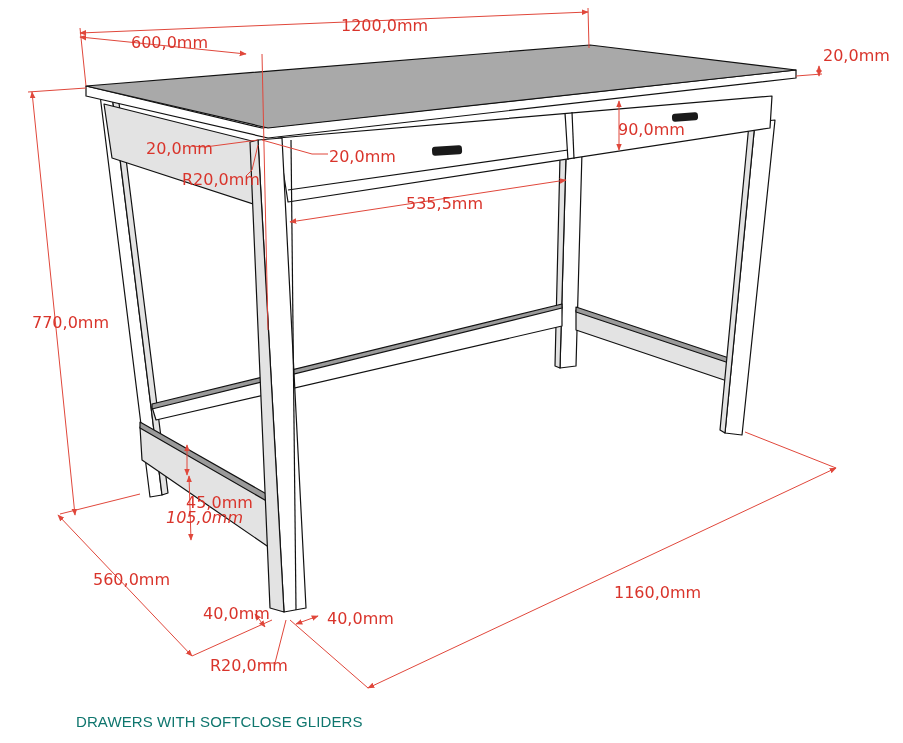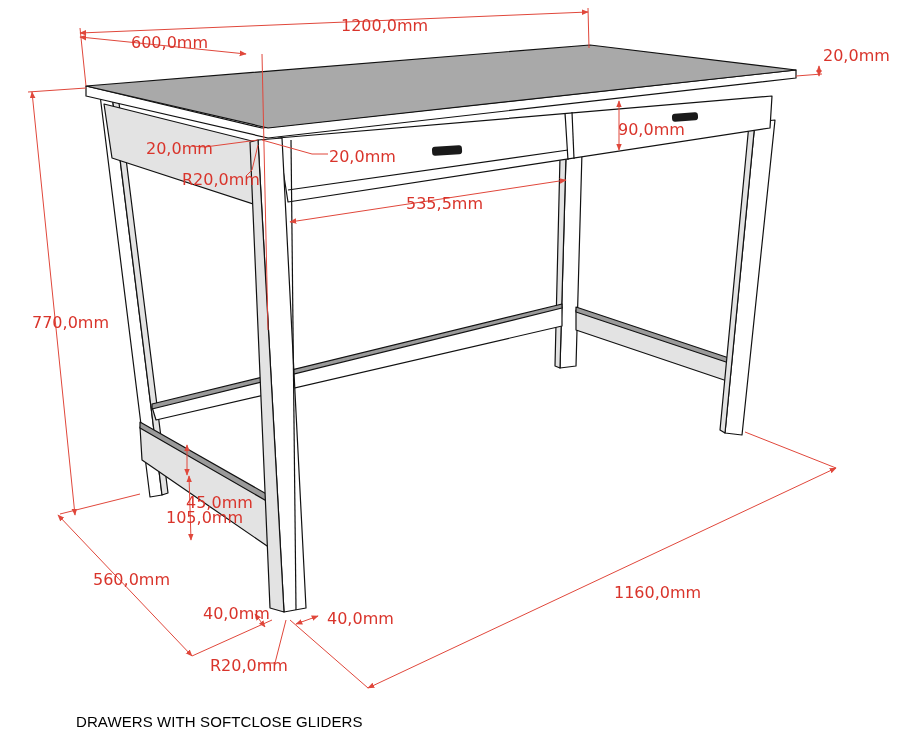--- a/index.html
+++ b/index.html
@@ -1,19 +1,19 @@
 <!DOCTYPE html>
 <html><head>
 <meta charset="utf-8">
 <style>
   html, body { margin: 0; padding: 0; background: #ffffff; }
   body { width: 903px; height: 743px; position: relative; overflow: hidden; font-family: "DejaVu Sans", sans-serif; }
   #diagram { position: absolute; left: 0; top: 0; width: 903px; height: 743px; }
   .dim-label { position: absolute; font-family: "DejaVu Sans", sans-serif; font-size: 16px; color: #d9342b; white-space: nowrap; line-height: 1; background: transparent; }
-  .caption { position: absolute; left: 76px; top: 713px; font-family: "Liberation Sans", sans-serif; font-size: 15px; color: #000000; letter-spacing: 0.1px; }
+  .caption { position: absolute; left: 76px; top: 713px; font-family: "Liberation Sans", sans-serif; font-size: 15px; color: #0f766e; letter-spacing: 0.1px; }
   .dline { stroke: #e0473b; stroke-width: 1; fill: none; }
   .arrow { fill: #e0473b; }
   .edge { stroke: #111; stroke-width: 1.2; stroke-linejoin: round; }
   .top { fill: #a9a9a9; }
   .white { fill: #ffffff; }
   .lgrey { fill: #e3e3e3; }
   .dgrey { fill: #9a9a9a; }
 </style>
 </head>
 <body>
@@ -109,20 +109,20 @@
 <div class="dim-label" style="left:341px; top:18px;">1200,0mm</div>
 <div class="dim-label" style="left:131px; top:35px;">600,0mm</div>
 <div class="dim-label" style="left:823px; top:48px;">20,0mm</div>
 <div class="dim-label" style="left:576px; top:122px;margin-left:42px;">90,0mm</div>
 <div class="dim-label" style="left:146px; top:141px;">20,0mm</div>
 <div class="dim-label" style="left:329px; top:149px;">20,0mm</div>
 <div class="dim-label" style="left:182px; top:172px;">R20,0mm</div>
 <div class="dim-label" style="left:406px; top:196px;">535,5mm</div>
 <div class="dim-label" style="left:32px; top:315px;">770,0mm</div>
 <div class="dim-label" style="left:186px; top:447px;margin-top:48px;">45,0mm</div>
-<div class="dim-label" style="left:166px; top:510px;">105,0mm</div>
+<div class="dim-label" style="left:166px; top:510px;font-style:italic;">105,0mm</div>
 <div class="dim-label" style="left:93px; top:572px;">560,0mm</div>
 <div class="dim-label" style="left:203px; top:606px;">40,0mm</div>
 <div class="dim-label" style="left:327px; top:611px;">40,0mm</div>
 <div class="dim-label" style="left:210px; top:658px;">R20,0mm</div>
 <div class="dim-label" style="left:614px; top:585px;">1160,0mm</div>
 
 <div class="caption">DRAWERS WITH SOFTCLOSE GLIDERS</div>
 
 </body></html>

